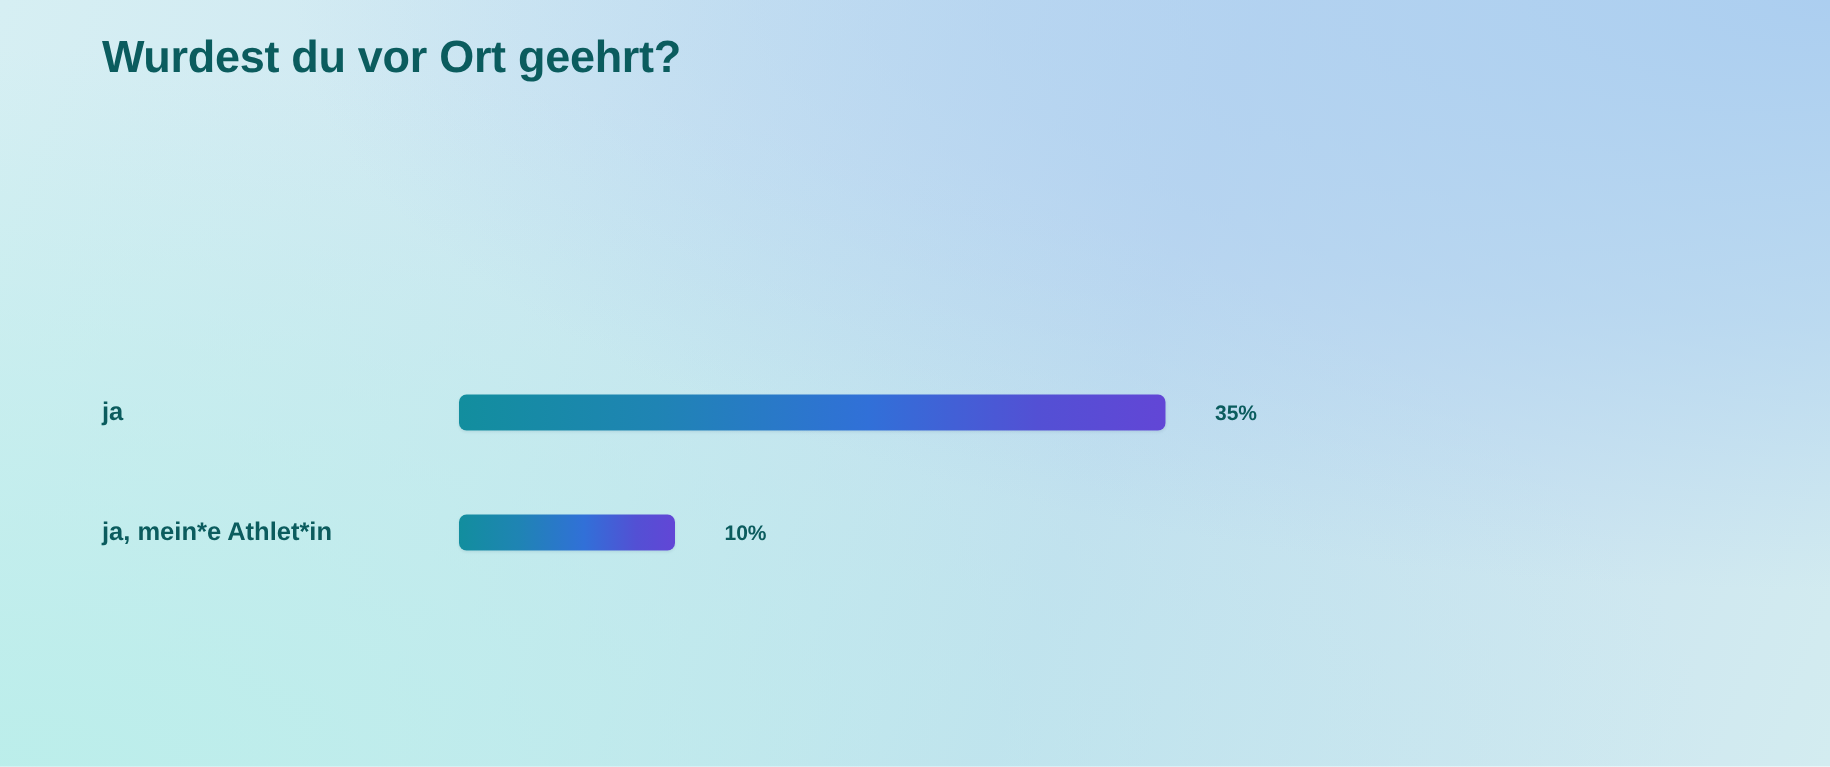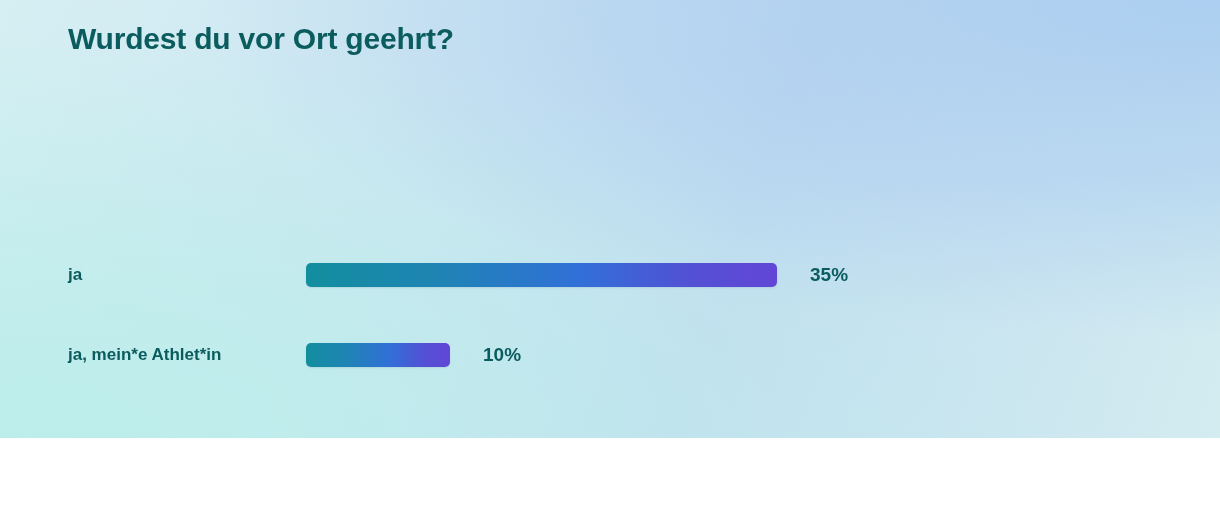--- a/index.html
+++ b/index.html
@@ -9,21 +9,21 @@
   body {
     width: 1220px;
     height: 511px;
     overflow: hidden;
     font-family: "Liberation Sans", sans-serif;
   }
 
   #chart-canvas {
     position: relative;
     width: 1220px;
-    height: 438px;
+    height: 511px;
     background:
       radial-gradient(120% 110% at 100% 0%, rgba(170,205,240,0.95) 0%, rgba(170,205,240,0.55) 38%, rgba(170,205,240,0.0) 70%),
       radial-gradient(120% 120% at 0% 100%, rgba(186,238,234,0.95) 0%, rgba(186,238,234,0.45) 45%, rgba(186,238,234,0.0) 78%),
       linear-gradient(110deg, #d6eff3 0%, #cfe7f2 30%, #c4dcf0 60%, #d3ecf0 100%);
     box-sizing: border-box;
   }
 
   #chart-title {
     position: absolute;
     left: 68px;
@@ -74,21 +74,21 @@
     border-radius: 5px;
     background: linear-gradient(90deg, #128e9e 0%, #1f84b4 28%, #3170d8 58%, #5350d4 82%, #6246d6 100%);
     box-shadow: 0 1px 2px rgba(20,60,90,0.10);
   }
 
   .bar-value {
     position: absolute;
     top: 0;
     height: 40px;
     line-height: 40px;
-    font-size: 19px;
+    font-size: 14px;
     font-weight: bold;
     color: #0b5c5e;
     white-space: nowrap;
   }
 </style>
 </head>
 <body>
 
 <div id="chart-canvas">
 

